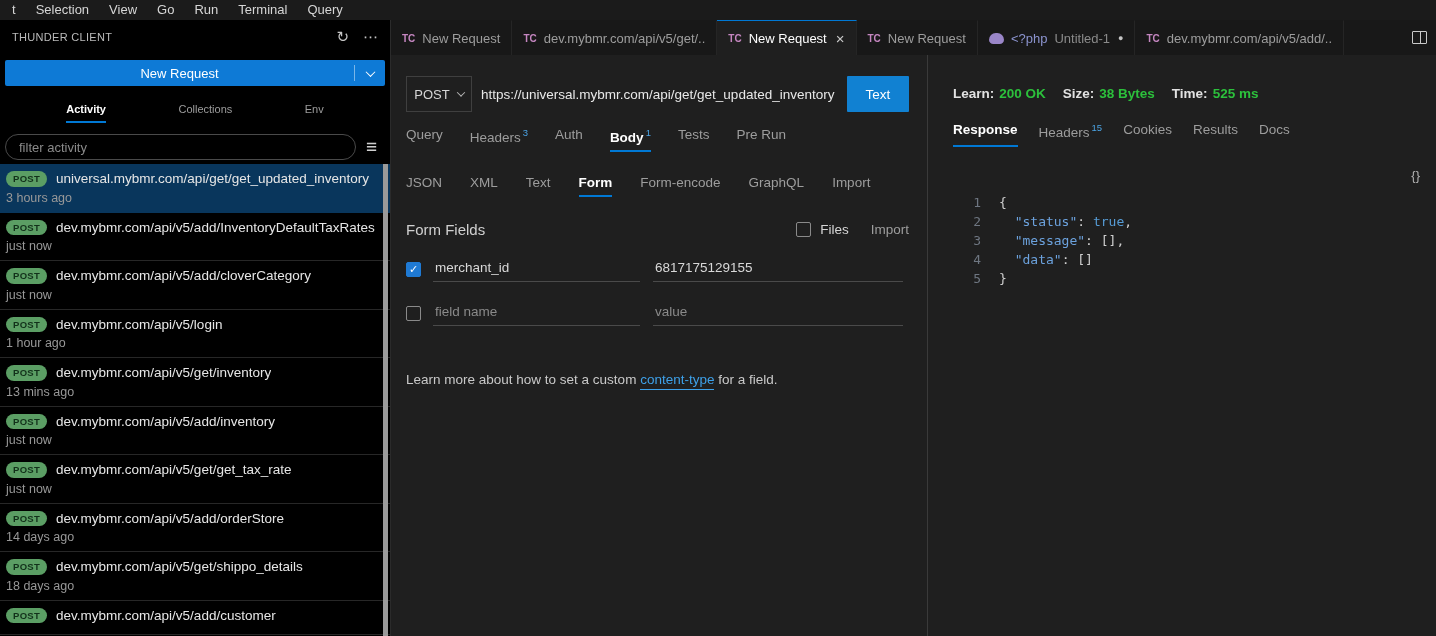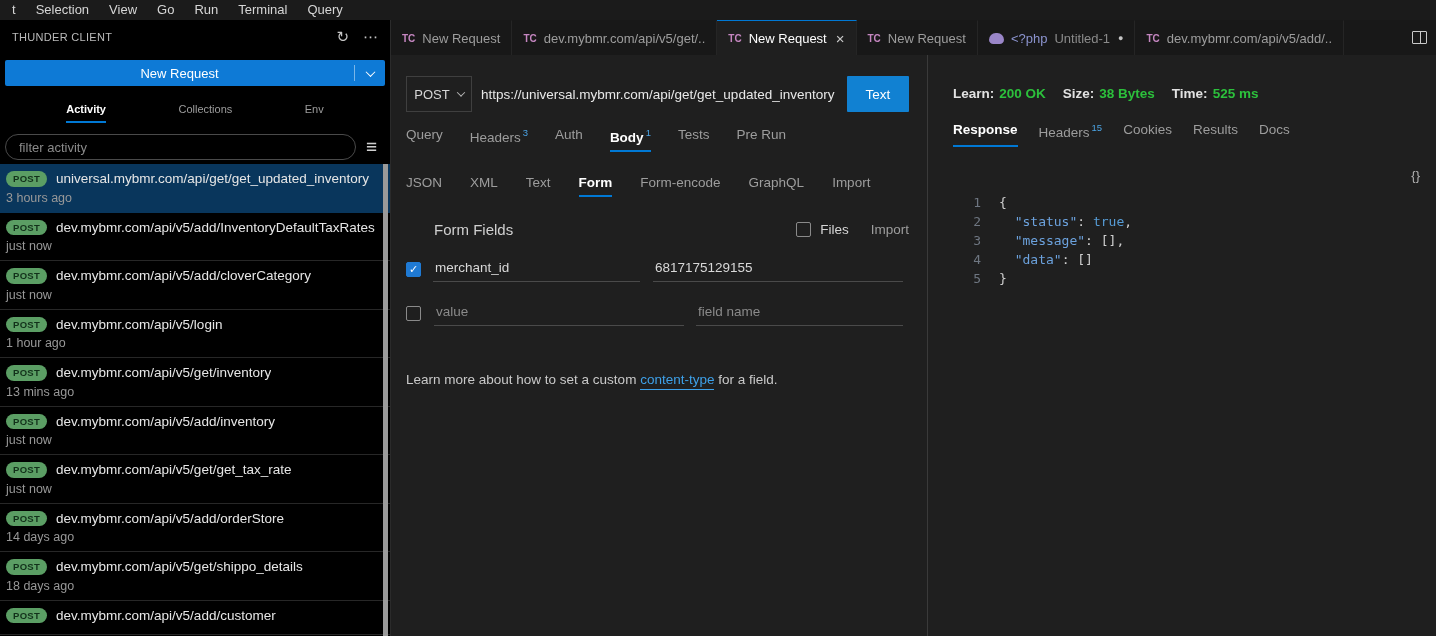--- a/index.html
+++ b/index.html
@@ -63,21 +63,21 @@
   .method-select .chev { width:6px; height:6px; margin-left:8px; color:#b5b5b5; }
   .url-input { flex:1; display:flex; align-items:center; padding:0 4px 0 9px; color:#e8e8e8; font-size:13.5px; white-space:nowrap; overflow:hidden; }
   .send-btn { width:62px; background:#1181d2; color:#ffffff; display:flex; align-items:center; justify-content:center; font-size:13.5px; border-radius:1px; }
   .req-tabs { margin-top:15px; display:flex; gap:27px; }
   .flat-tab { color:#9d9d9d; font-size:13.5px; position:relative; padding-bottom:7px; }
   .flat-tab .underline { display:none; }
   .flat-tab.active { color:#ffffff; font-weight:700; }
   .flat-tab.active .underline { display:block; position:absolute; left:0; right:0; bottom:0; height:2px; background:#0078d4; }
   .sup-badge { color:#4ba3e3; font-size:9.5px; vertical-align:super; margin-left:2px; font-weight:400; }
   .body-tabs { margin-top:23px; display:flex; gap:28px; }
-  .form-header { margin-top:24px; display:flex; align-items:center;margin-left:28px; }
+  .form-header { margin-top:24px; display:flex; align-items:center; }
   .form-title { color:#d0d0d0; font-size:15px; flex:1; }
   .checkbox { width:15px; height:15px; border:1px solid #8a8a8a; border-radius:2px; display:inline-flex; align-items:center; justify-content:center; background:transparent; }
   .checkbox.checked { background:#1f7ad4; border-color:#1f7ad4; color:#ffffff; font-size:11px; }
   .checkbox.checked::after { content:"✓"; }
   .files-label { color:#d6d6d6; font-size:13.5px; margin:0 22px 0 9px; }
   .import-label { color:#9d9d9d; font-size:13.5px; }
   .form-row { margin-top:20px; display:flex; align-items:center; }
   .field-cell { border-bottom:1px solid #4a4a4a; padding:2px 2px 6px 2px; font-size:13.5px; color:#d8d8d8; white-space:nowrap; overflow:hidden; }
   .field-name { width:207px; margin-left:12px; }
   .field-value { width:250px; margin-left:13px; }
@@ -364,22 +364,22 @@
         <div>
 
             <div class="form-row">
               <span class="checkbox checked"></span>
               <span class="field-cell field-name"><span>merchant_id</span></span>
               <span class="field-cell field-value"><span>6817175129155</span></span>
             </div>
 
             <div class="form-row">
               <span class="checkbox"></span>
+              <span class="field-cell field-name"><span class="ph">field name</span></span>
               <span class="field-cell field-value"><span class="ph">value</span></span>
-              <span class="field-cell field-name"><span class="ph">field name</span></span>
             </div>
           </div>
         <div class="learn-more"><span>Learn more about how to set a custom </span><span class="link">content-type</span><span> for a field.</span></div>
       </div>
 
       <div class="response-panel">
         <div class="resp-status">
           <span class="stat-label">Learn:</span>
           <span class="stat-value">200 OK</span>
           <span class="stat-label">Size:</span>

